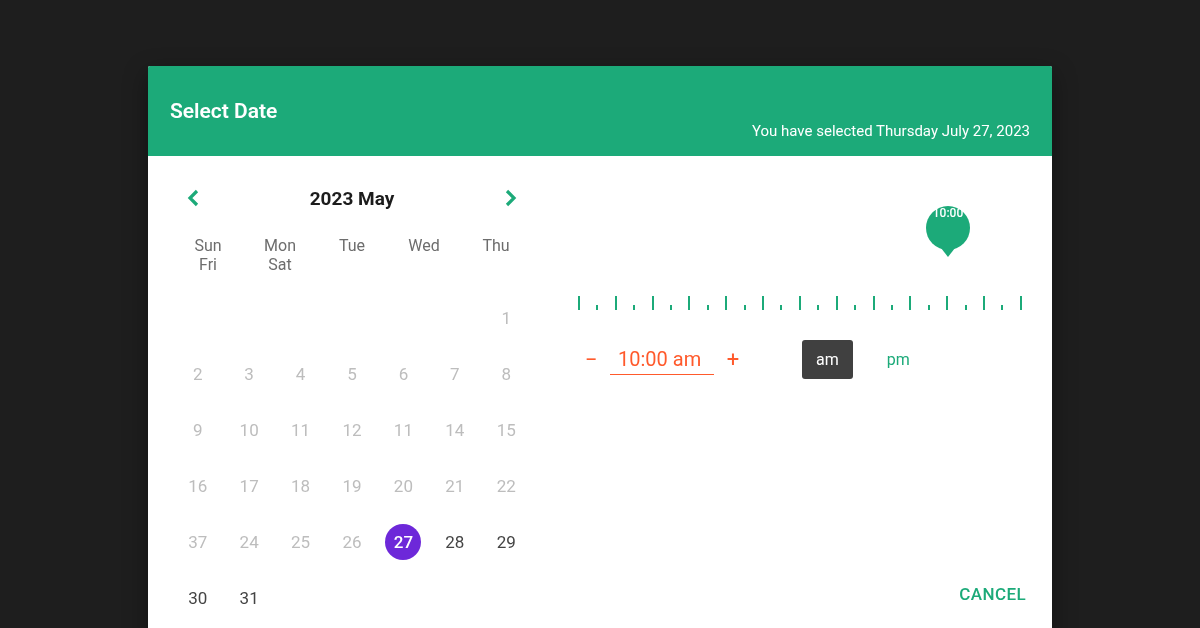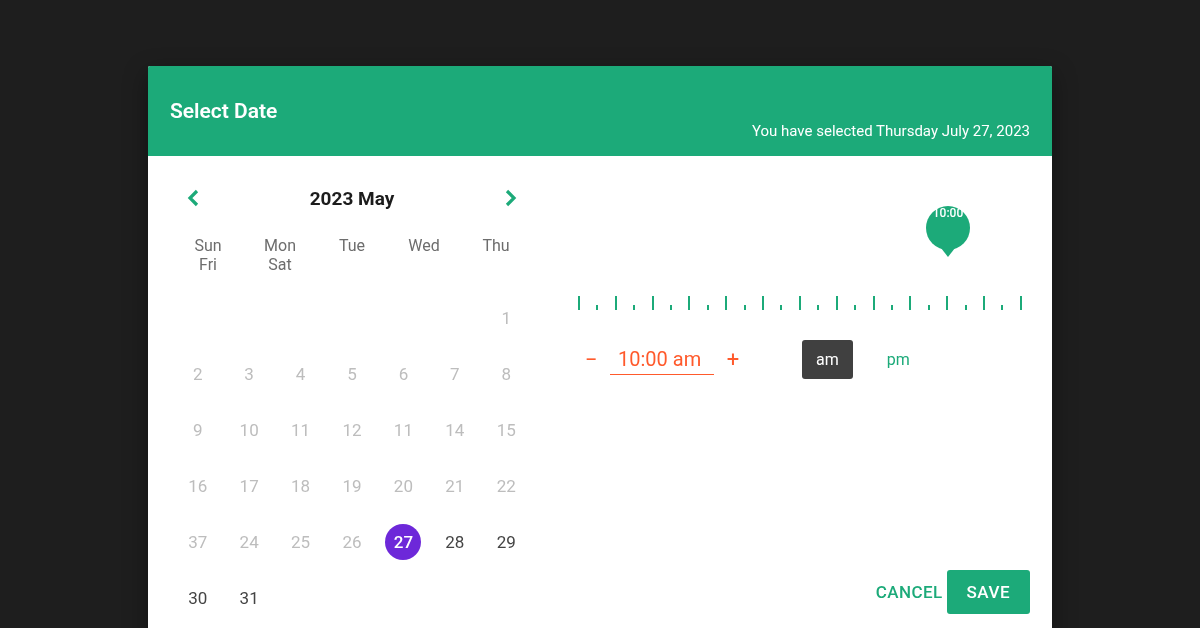--- a/index.html
+++ b/index.html
@@ -336,17 +336,16 @@
         </div>
         <div class="ampm">
           <div class="ampm-btn active" id="am-btn">am</div>
           <div class="ampm-btn" id="pm-btn">pm</div>
         </div>
       </div>
     </div>
 
     <div class="footer">
       <div class="btn-cancel">CANCEL</div>
-      <div class="btn-save">SAVE</div>
     </div>
 
   </div>
 </div>
 
 </body></html>

